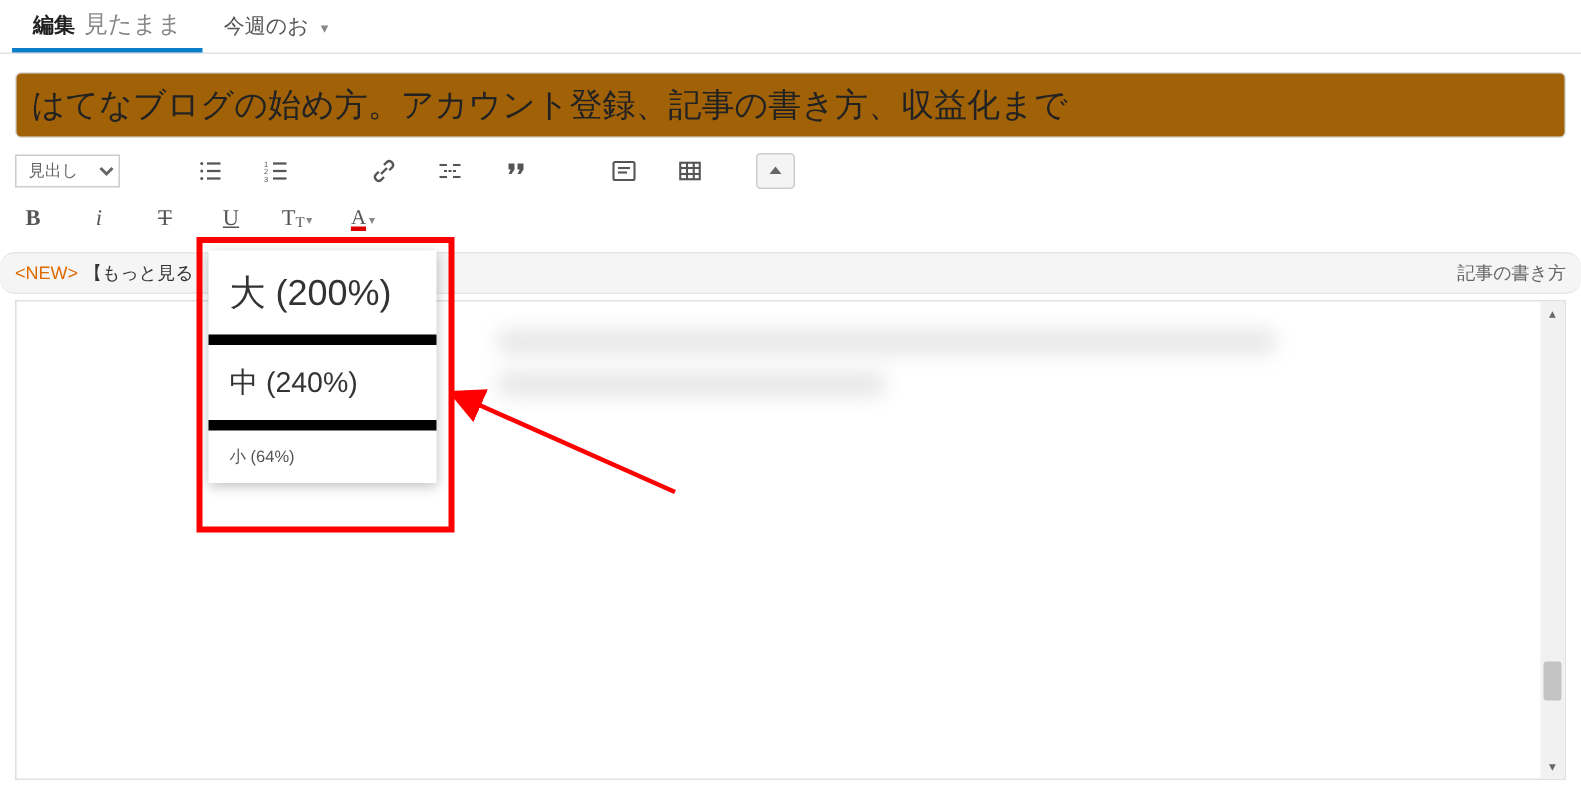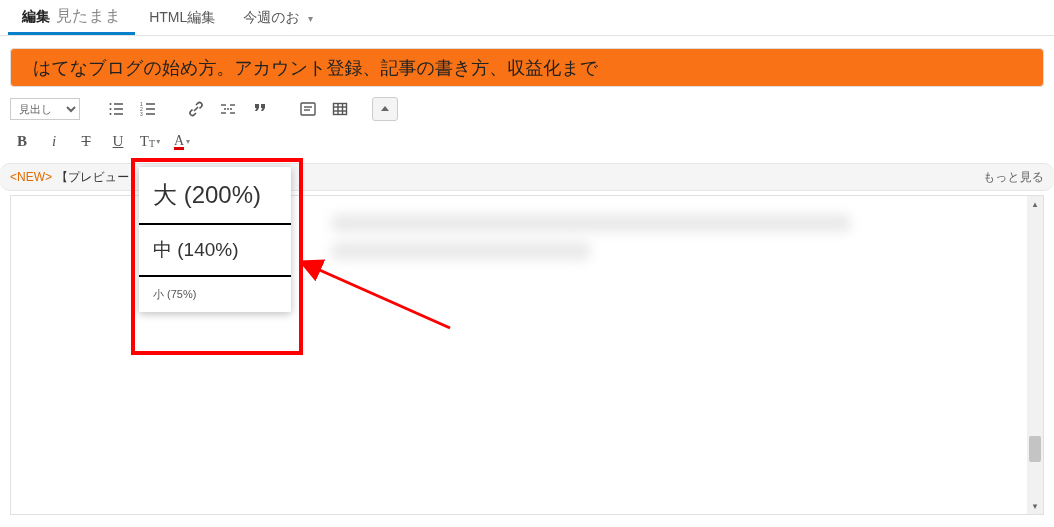--- a/index.html
+++ b/index.html
@@ -39,34 +39,34 @@
   }
   .tab-sub { font-size: 16px; font-weight: normal; color: #888; }
   .tab .caret { font-size: 10px; color: #888; margin-left: 2px; }
 
   
   .title-wrap { padding: 12px 10px 8px 10px; }
   .title-input {
     width: 100%;
     border: 1px solid #ddd;
     border-radius: 4px;
-    padding: 8px 22px;
-    font-size: 18px;
+    padding: 8px 10px;
+    font-size: 22px;
     color: #222;
-    background: #f97316;
+    background: #a16207;
   }
 
   
   .toolbar {
     padding: 0 10px;
   }
   .tb-row {
     display: flex;
     align-items: center;
-    gap: 8px;
+    gap: 20px;
     height: 28px;
   }
   .tb-row + .tb-row { margin-top: 4px; }
   .heading-select {
     font-size: 11px;
     color: #666;
     border: 1px solid #ccc;
     background: #fff;
     height: 22px;
     padding: 0 4px;
@@ -161,21 +161,21 @@
     position: absolute;
     left: 139px;
     top: 167px;
     width: 152px;
     background: #fff;
     box-shadow: 0 2px 8px rgba(0,0,0,0.25);
     z-index: 20;
   }
   .dd-item {
     padding: 12px 14px;
-    border-bottom: 2px solid #000000;
+    border-bottom: 7px solid #000000;
     cursor: pointer;
     color: #333;
   }
   .dd-item:last-child { border-bottom: none; }
   .dd-item[data-size="large"] { font-size: 24px; }
   .dd-item[data-size="medium"] { font-size: 19px; }
   .dd-item[data-size="normal"] { font-size: 14px; color:#555; padding: 10px 14px;}
   .dd-item[data-size="small"] { font-size: 11px; color:#555; padding: 10px 14px;}
 
   
@@ -194,23 +194,20 @@
     pointer-events: none;
   }
 </style>
 </head>
 <body>
 
 <div class="tabs">
   <div class="tab active">
     <span>編集</span>
     <span class="tab-sub">見たまま</span>
-  </div>
-  <div class="tab">
-    <span>HTML編集</span>
   </div>
   <div class="tab">
     <span>今週のお</span>
     <span class="caret">▾</span>
   </div>
 </div>
 
 <div class="title-wrap">
   <input class="title-input" type="text" value="はてなブログの始め方。アカウント登録、記事の書き方、収益化まで" style="">
 </div>
@@ -299,40 +296,40 @@
     </div>
     <div class="tb-btn color-btn">
       <span class="a">A</span>
         <span class="caret">▾</span>
     </div>
   </div>
 </div>
 
 <div class="notice">
   <span class="new">&lt;NEW&gt;</span>
-  <span>【プレビュー</span>
-  <span class="more">もっと見る</span>
+  <span>【もっと見る</span>
+  <span class="more">記事の書き方</span>
 </div>
 
 <div class="editor-area">
   <div class="editor-bg">
     <div class="blur-line w1"></div>
     <div class="blur-line w2"></div>
   </div>
   <div class="scrollbar-track">
     <div class="scroll-arrow" style="top:0">▴</div>
     <div class="scrollbar-thumb" style="top:240px;height:26px;"></div>
     <div class="scroll-arrow" style="bottom:0">▾</div>
   </div>
 </div>
 
 <div class="dropdown">
   <div class="dd-item" data-size="large">大 (200%)</div>
-  <div class="dd-item" data-size="medium">中 (140%)</div>
-  <div class="dd-item" data-size="small">小 (75%)</div>
+  <div class="dd-item" data-size="medium">中 (240%)</div>
+  <div class="dd-item" data-size="small">小 (64%)</div>
 </div>
 
 <div class="annot-box"></div>
 <svg class="annot-arrow" width="170" height="90">
   <defs>
     <marker id="arrowhead" markerWidth="8" markerHeight="8" refX="2" refY="4" orient="auto">
       <path d="M0,0 L8,4 L0,8 z" fill="#ff0000"></path>
     </marker>
   </defs>
   <line x1="150" y1="75" x2="15" y2="15" stroke="#ff0000" stroke-width="3" marker-end="url(#arrowhead)"></line>

